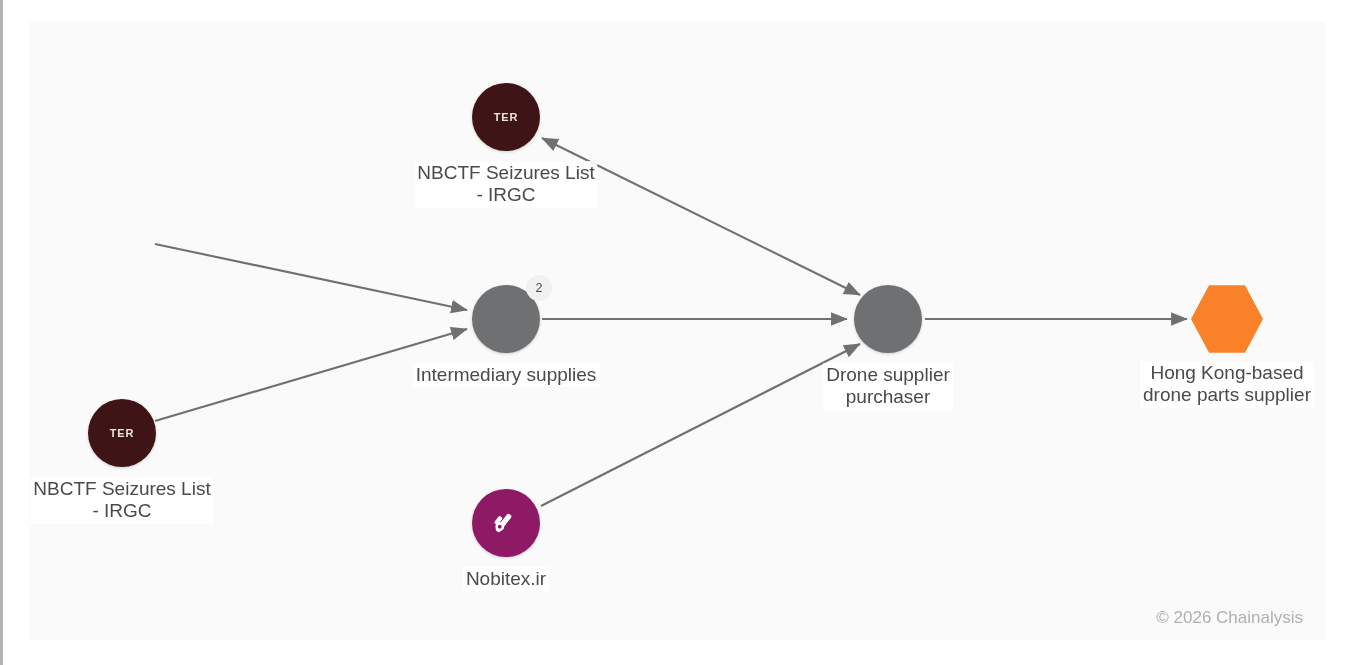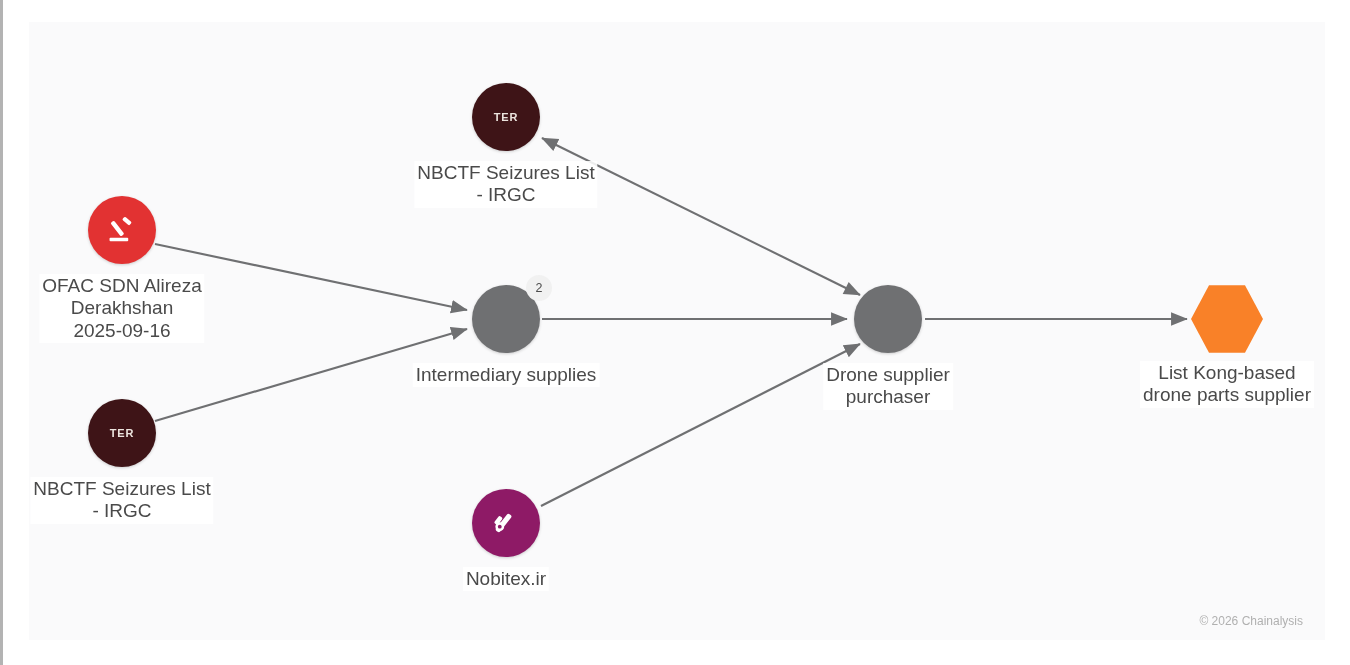--- a/index.html
+++ b/index.html
@@ -121,21 +121,21 @@
     background: rgba(255,255,255,0.88);
     padding: 1px 3px;
     font-family: "Liberation Sans", sans-serif;
   }
 
   #copyright {
     position: absolute;
     right: 22px;
     bottom: 12px;
     color: #b0b0b0;
-    font-size: 12px;
+    font-size: 17px;
     font-family: "Liberation Sans", sans-serif;
   }
 </style>
 </head>
 <body>
 
 <div id="graph-window">
   <div id="graph-canvas">
 
     <svg id="edge-layer" viewBox="0 0 1296 618" width="1296" height="618">
@@ -162,51 +162,37 @@
     </svg>
 
     <div class="node" style="left:477px; top:95px;">
       <div class="node-shape circle-node" style="width:68px;height:68px;background:#3E1417;">
         <span class="ter-text">TER</span>
       </div>
       <div class="node-label" style="top:78px;">NBCTF Seizures List
 - IRGC</div>
     </div>
 
-    <div class="node" style="left:93px; top:208px;">
-      <div class="node-shape circle-node" style="width:68px;height:68px;background:#E23232;">
-        <span class="node-icon">
-          <svg width="34" height="34" viewBox="0 0 24 24" fill="none">
-            <rect x="3.2" y="17.4" width="13.2" height="2.5" rx="0.7" fill="#ffffff"></rect>
-            <rect x="7.2" y="5.0" width="3.1" height="12.0" rx="1.0" fill="#ffffff" transform="rotate(-38 8.7 11)"></rect>
-            <rect x="12.2" y="4.2" width="6.6" height="3.0" rx="1.0" fill="#ffffff" transform="rotate(40 15.5 5.7)"></rect>
-          </svg>
-        </span>
-      </div>
-      <div class="node-label" style="top:78px;">OFAC SDN Alireza
-Derakhshan
-2025-09-16</div>
-    </div>
 
     <div class="node" style="left:477px; top:297px;">
       <div class="node-shape circle-node" style="width:68px;height:68px;background:#6F7072;">
         <span class="badge">2</span>
       </div>
       <div class="node-label" style="top:78px;">Intermediary supplies</div>
     </div>
 
     <div class="node" style="left:859px; top:297px;">
       <div class="node-shape circle-node" style="width:68px;height:68px;background:#6F7072;"></div>
       <div class="node-label" style="top:78px;">Drone supplier
 purchaser</div>
     </div>
 
     <div class="node" style="left:1198px; top:297px;">
       <div class="node-shape hex-node" style="width:72px;height:72px;background:#F98128;"></div>
-      <div class="node-label" style="top:78px;">List Kong-based
+      <div class="node-label" style="top:78px;">Hong Kong-based
 drone parts supplier</div>
     </div>
 
     <div class="node" style="left:93px; top:411px;">
       <div class="node-shape circle-node" style="width:68px;height:68px;background:#3E1417;">
         <span class="ter-text">TER</span>
       </div>
       <div class="node-label" style="top:78px;">NBCTF Seizures List
 - IRGC</div>
     </div>

